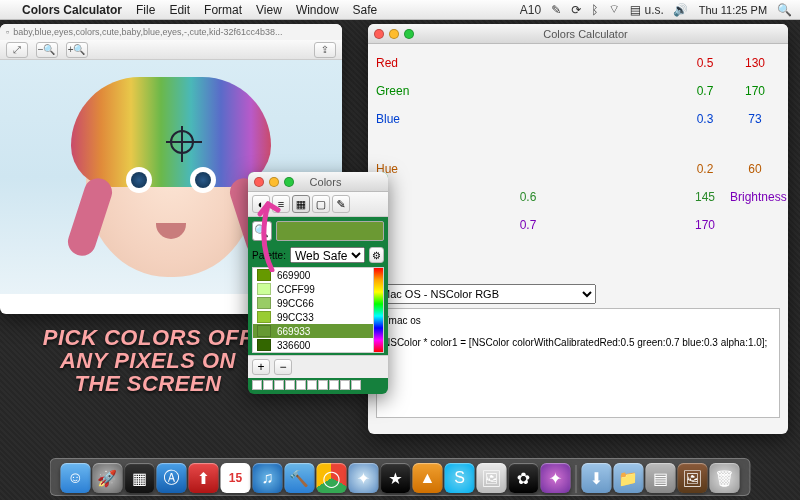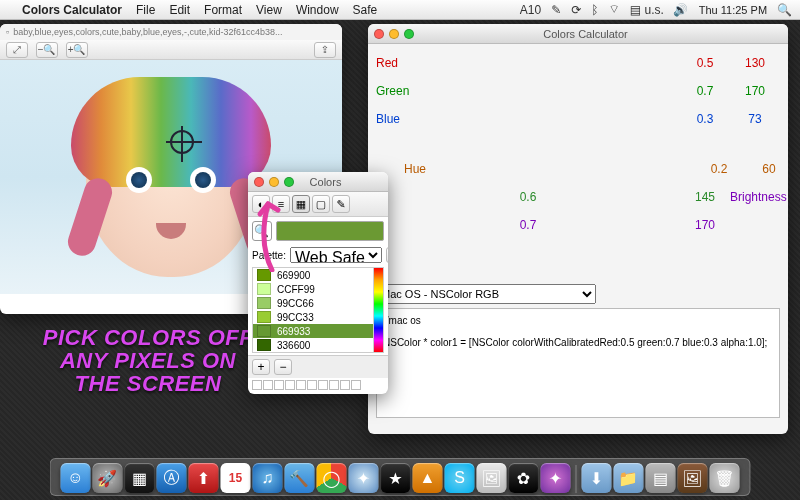--- a/index.html
+++ b/index.html
@@ -46,31 +46,31 @@
     border-radius: 100px 100px 60px 60px;
     background: linear-gradient(90deg, #c94b6b 0%, #e08a3a 15%, #e8c84a 30%, #6bb84a 45%, #4ab8b8 60%, #5a6bc9 75%, #b85ac9 90%, #c94b6b 100%); }
   .earflap { position: absolute; width: 28px; height: 80px; background: #d46a8a; top: 90px; border-radius: 14px; }
   .earflap.l { left: -10px; transform: rotate(18deg); } .earflap.r { right: -10px; transform: rotate(-18deg); }
   .picker-cursor { position: absolute; left: 170px; top: 70px; width: 24px; height: 24px; border: 2px solid #223; border-radius: 50%; }
   .picker-cursor::before, .picker-cursor::after { content: ""; position: absolute; background: #223; }
   .picker-cursor::before { left: 50%; top: -6px; width: 2px; height: 36px; transform: translateX(-50%); }
   .picker-cursor::after { top: 50%; left: -6px; height: 2px; width: 36px; transform: translateY(-50%); }
 
   
-  #colors-panel { left: 248px; top: 172px; width: 140px; background: #ffffff; z-index: 50; }
+  #colors-panel { left: 248px; top: 172px; width: 140px; background: #15803d; z-index: 50; }
   #colors-panel .tabs { display: flex; gap: 2px; padding: 3px 4px; background: linear-gradient(#fafafa,#e4e4e4); border-bottom: 1px solid #ccc; }
   #colors-panel .tab { width: 18px; height: 18px; border: 1px solid #bbb; border-radius: 3px;
     background: linear-gradient(#fff,#e6e6e6); font-size: 11px; display: flex; align-items: center; justify-content: center; }
   #colors-panel .tab.sel { border-color: #888; background: linear-gradient(#eee,#ddd); }
   #colors-panel .picker-row { display: flex; align-items: center; gap: 4px; padding: 4px; }
   #colors-panel .loupe { width: 20px; height: 20px; border: 1px solid #999; border-radius: 3px;
     background: #fff; display: flex; align-items: center; justify-content: center; font-size: 12px; }
   #colors-panel .swatch-big { flex: 1; height: 20px; background: #6b9933; border: 1px solid #aaa; border-radius: 2px; }
   #colors-panel .palette-row { display: flex; align-items: center; gap: 4px; padding: 2px 4px; font-size: 10px; }
-  #colors-panel .palette-row select { flex: 1; font-size: 16px; height: 16px; }
+  #colors-panel .palette-row select { flex: 1; font-size: 12px; height: 16px; }
   #colors-panel .gear { width: 18px; height: 16px; border: 1px solid #bbb; border-radius: 3px; font-size: 10px;
     display: flex; align-items: center; justify-content: center; background: linear-gradient(#fff,#e6e6e6); }
   #colors-panel .list { background: #fff; border: 1px solid #ccc; margin: 2px 4px; max-height: 108px; overflow: hidden; display: flex; }
   #colors-panel .list-items { flex: 1; }
   #colors-panel .row { display: flex; align-items: center; gap: 6px; padding: 1px 4px; font-size: 10px; }
   #colors-panel .row.sel { background: #669933; color: #fff; }
   #colors-panel .sw { width: 14px; height: 12px; border: 1px solid rgba(0,0,0,.2); }
   #colors-panel .huebar { width: 10px; background: linear-gradient(180deg, red, orange, yellow, lime, cyan, blue, magenta, red); border-left: 1px solid #ccc; }
   #colors-panel .footer { display: flex; align-items: center; gap: 4px; padding: 3px 4px; border-top: 1px solid #ccc; background: #eee; }
   #colors-panel .pm { width: 18px; height: 16px; border: 1px solid #bbb; border-radius: 3px; font-size: 12px;
@@ -88,29 +88,29 @@
   #calc-window .color-pad { width: 140px; height: 188px; background: #6b9933; border: 1px solid #9db36a;
     position: relative; border-radius: 2px; display: flex; align-items: center; justify-content: center;
     color: #fff; font-size: 12px; font-weight: 600; text-align: center; }
   #calc-window .dogear { position: absolute; top: 0; right: 0; width: 26px; height: 26px;
     background: linear-gradient(135deg, #8bb85a 0 50%, #f4f4f4 50% 100%); }
   #calc-window .grid { flex: 1; display: grid; grid-template-columns: 1fr 50px 50px; row-gap: 14px;
     font-size: 12px; align-content: start; padding-top: 4px; }
   #calc-window .lbl { font-weight: 400; }
   #calc-window .v1, #calc-window .v2 { text-align: center; }
   .c-red { color: #d00000; } .c-green { color: #008a00; } .c-blue { color: #0040d0; }
-  .c-hue { color: #b85a00; margin-left: 28px; } .c-sat { color: #2a8a2a; } .c-bri { color: #7a00b8; }
+  .c-hue { color: #b85a00; } .c-sat { color: #2a8a2a; } .c-bri { color: #7a00b8; }
   #calc-window .sep { grid-column: 1 / 4; height: 8px; }
   #calc-window .format-row { display: flex; align-items: center; padding: 0 8px 4px; gap: 6px; }
   #calc-window .format-row select { width: 220px; font-size: 11px; height: 20px; }
   #calc-window .code { margin: 0 8px 8px; border: 1px solid #bbb; background: #fff; height: 110px;
     font-family: Menlo, monospace; font-size: 10px; padding: 6px; white-space: pre-wrap; overflow: auto; }
 
   
-  .promo { position: absolute; left: 28px; top: 326px; width: 240px; color: #d946ef;
+  .promo { position: absolute; left: 28px; top: 326px; width: 240px; color: #fca5a5;
     font-family: "Komika Axis", "Arial Black", Impact, sans-serif; font-style: italic;
     font-weight: 900; font-size: 22px; line-height: 1.05; text-align: center;
     text-shadow: 0 2px 3px rgba(0,0,0,.7); letter-spacing: .5px; }
 
   
   .dock { position: absolute; bottom: 4px; left: 50%; transform: translateX(-50%);
     display: flex; align-items: flex-end; gap: 2px; padding: 4px 10px 2px;
     background: rgba(255,255,255,.18); border: 1px solid rgba(255,255,255,.25);
     border-radius: 6px; backdrop-filter: blur(2px); z-index: 200; }
   .dock .app { width: 30px; height: 30px; border-radius: 6px; position: relative;

